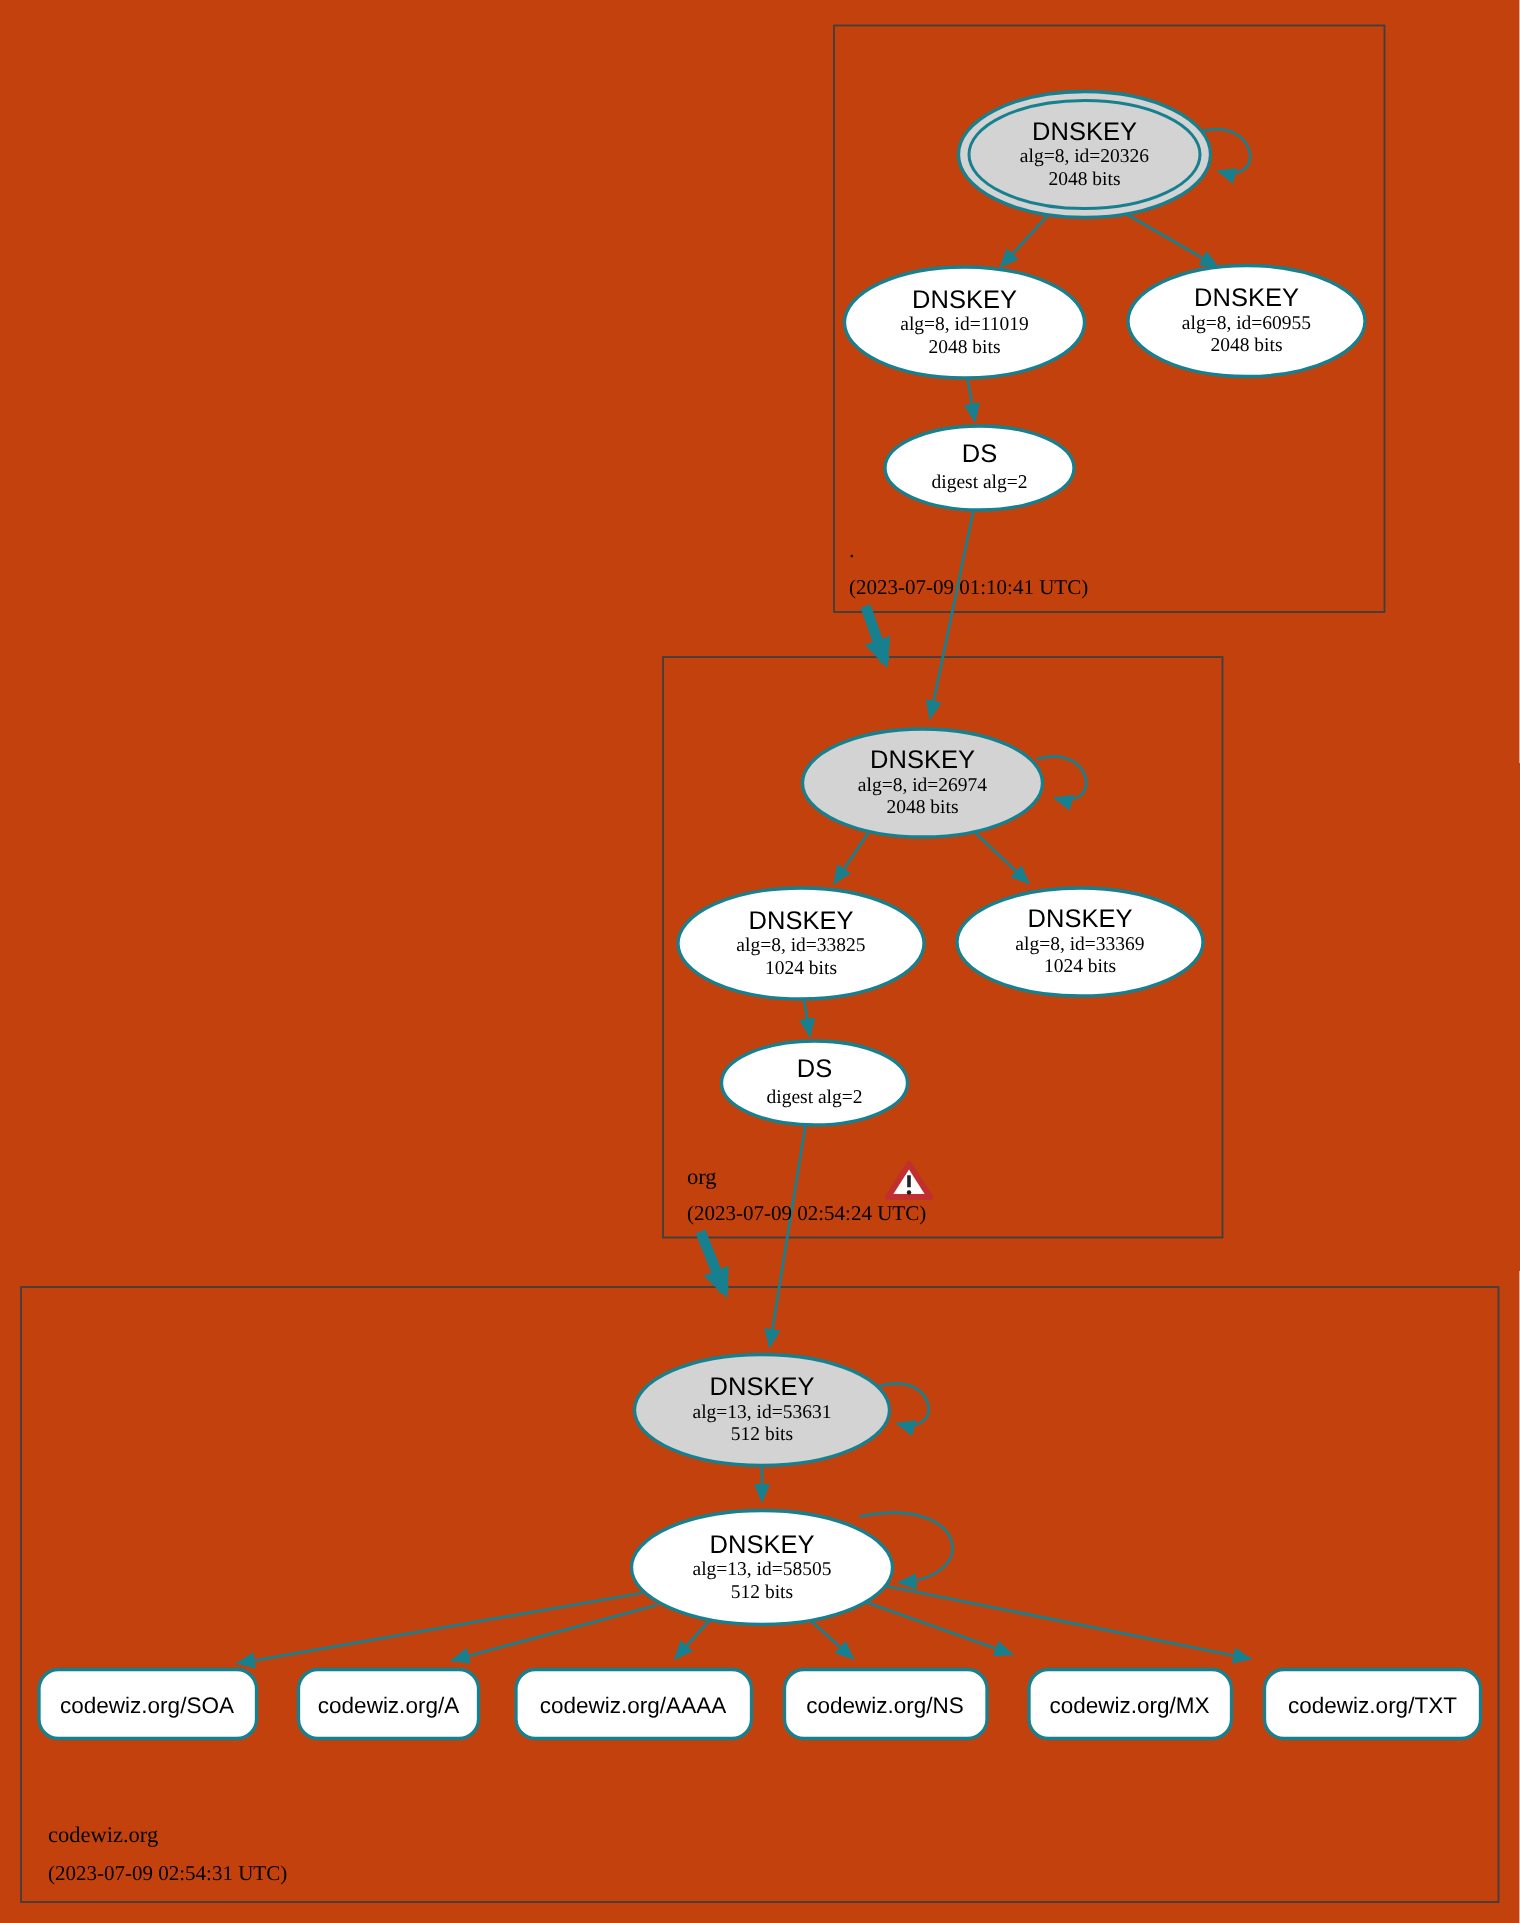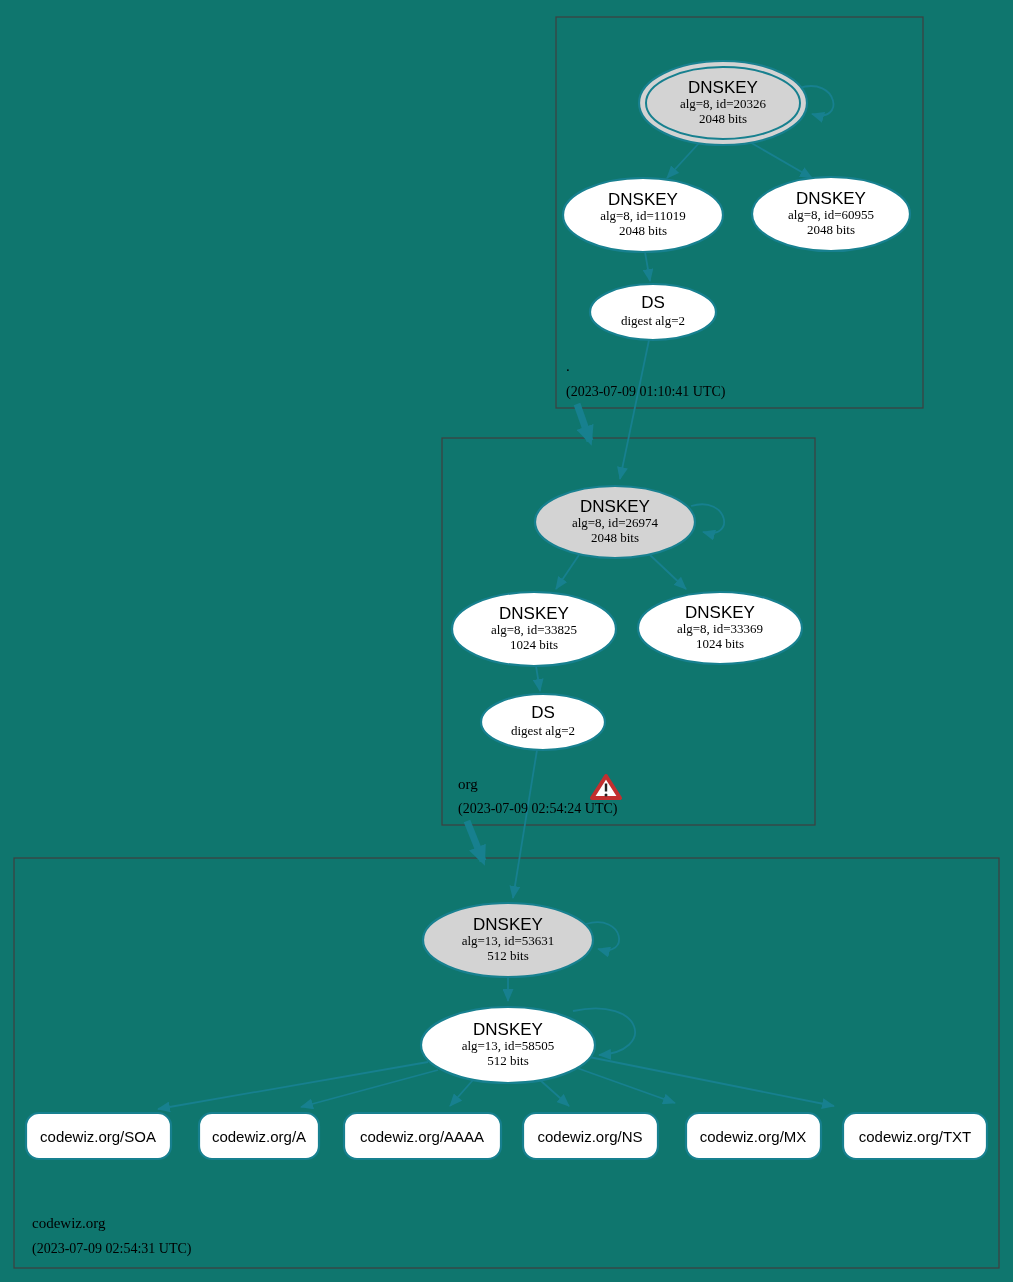--- a/index.html
+++ b/index.html
@@ -1,16 +1,16 @@
 <!DOCTYPE html>
 <html><head>
 <meta charset="utf-8">
 <style>
   html, body { margin: 0; padding: 0; background: #ffffff; }
-  .stage { position: relative; width: 1013px; height: 1282px; background: #0f766e; }
+  .stage { position: relative; width: 1013px; height: 1282px; background: #c2410c; }
   svg { display: block; }
 
   .zone-rect { fill: none; stroke: #3f3f3f; stroke-width: 1.2; }
   .edge { stroke: #17808f; stroke-width: 1.8; fill: none; }
   .edge-thick { stroke: #17808f; stroke-width: 7; fill: none; }
   .key { fill: #d3d3d3; stroke: #17808f; stroke-width: 2.2; }
   .key-inner { fill: none; stroke: #17808f; stroke-width: 2; }
   .key-white { fill: #ffffff; stroke: #17808f; stroke-width: 2.2; }
   .ds { fill: #ffffff; stroke: #17808f; stroke-width: 2.2; }
   .rrbox { fill: #ffffff; stroke: #17808f; stroke-width: 2.2; }

